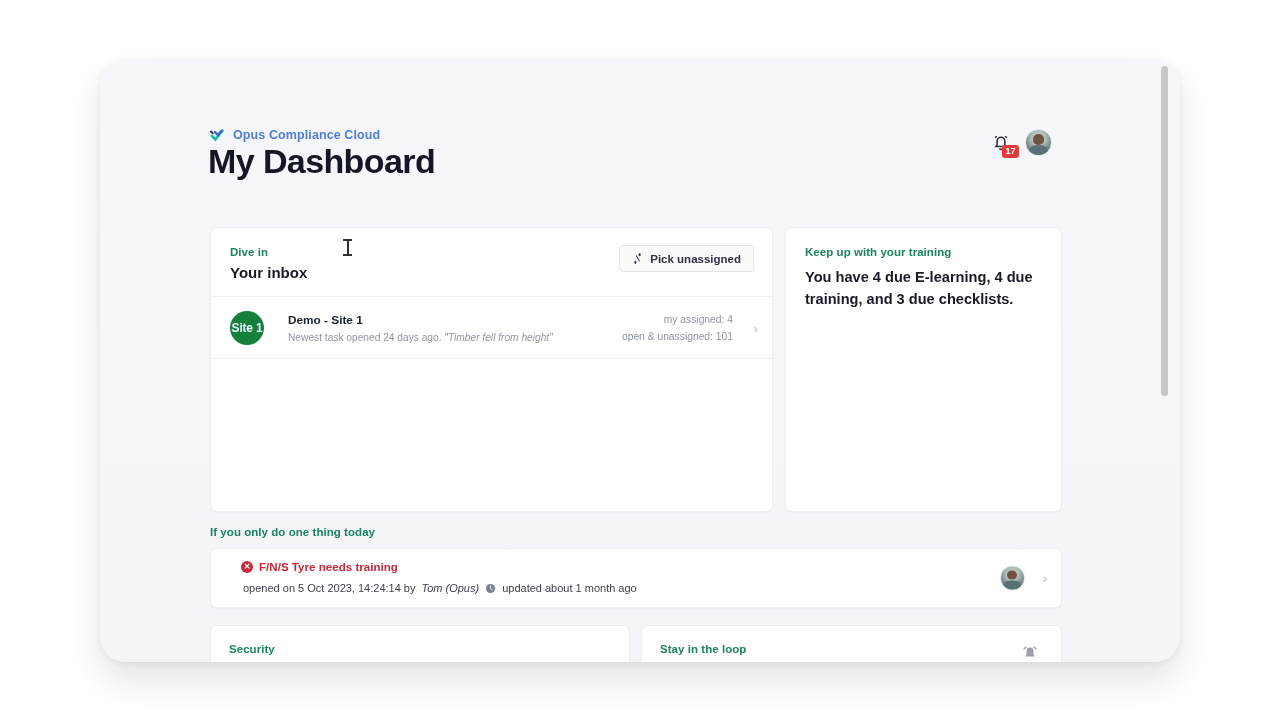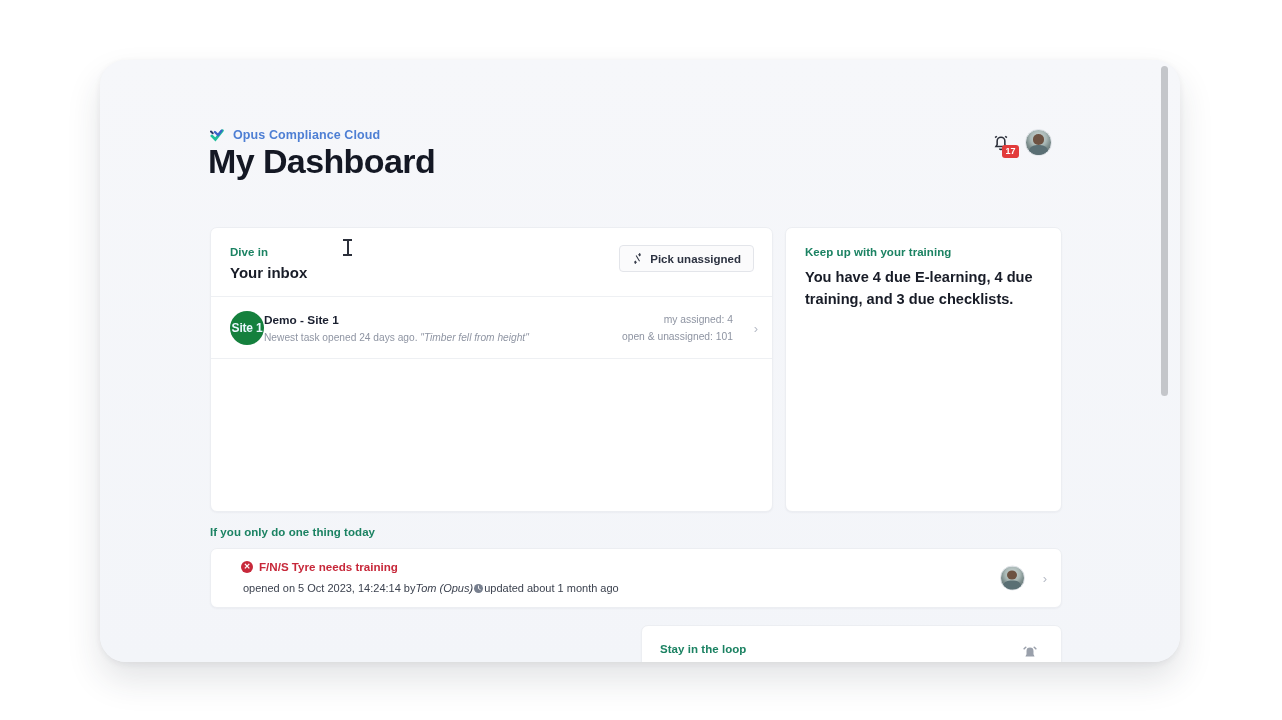--- a/index.html
+++ b/index.html
@@ -134,21 +134,21 @@
     border-bottom: 1px solid #eef0f3;
     cursor: pointer;
   }
   .site-badge {
     width: 34px; height: 34px; border-radius: 50%;
     background: #2da3e8; color: #eaf7ff;
     font-size: 12px; font-weight: 600;
     display: flex; align-items: center; justify-content: center;
     flex: 0 0 auto; letter-spacing: -0.2px;
   }
-  .site-texts { margin-left: 0; }
+  .site-texts { margin-left: 24px; }
   .site-name { font-size: 11.8px; font-weight: 700; color: #1b2030; }
   .site-sub { margin-top: 5px; font-size: 10.2px; color: #8f95a3; }
   .site-sub i { font-style: italic; }
   .site-counts {
     margin-left: auto; text-align: right; padding-right: 20px;
   }
   .count-line { font-size: 10.3px; color: #8e94a2; }
   .count-line + .count-line { margin-top: 6px; }
   .chev {
     position:absolute; right: 14px; top: 50%; transform: translateY(-50%);
@@ -193,21 +193,21 @@
   .task-title {
     font-size: 11.6px; font-weight: 700; color: #c7283a;
   }
   .x-icon {
     width: 12px; height: 12px; border-radius: 50%;
     background: #c7283a; color: #fff; flex: 0 0 auto;
     font-size: 8px; line-height: 12px; text-align: center; font-weight: 700;
   }
   .task-meta {
     margin-top: 9px; margin-left: 2px;
-    display: flex; align-items: center; 
+    display: flex; align-items: center; gap: 6px;
     font-size: 11px; color: #3c424f;
   }
   .task-meta i { font-style: italic; }
   .clock-icon { width: 11px; height: 11px; display:inline-block; }
   .onething-right {
     position: absolute; right: 14px; top: 50%; transform: translateY(-50%);
     display: flex; align-items: center; gap: 18px;
   }
 
   .bottom-card-body { padding: 17px 18px 0 18px; position: relative; height: 100%; }
@@ -309,20 +309,25 @@
               </svg>
               <span>updated about 1 month ago</span>
             </div>
             <div class="onething-right">
               <div class="avatar"></div>
               <span class="chev" style="position:static;transform:none;">›</span>
             </div>
           </div>
         </div>
 
+        <div class="card card-security">
+          <div class="bottom-card-body">
+            <div class="eyebrow" style="color: rgb(27, 130, 98);">Security</div>
+          </div>
+        </div>
 
         <div class="card card-loop">
           <div class="bottom-card-body">
             <div class="eyebrow" style="color: rgb(27, 130, 98);">Stay in the loop</div>
             <svg class="loop-bell" viewBox="0 0 24 24">
               <path d="M7 18h10l-1.2-2.4V12a3.8 3.8 0 0 0-7.6 0v3.6L7 18z" fill="#9aa0ab"></path>
               <path d="M5.6 9.6L7.4 7.9M18.4 9.6L16.6 7.9" stroke="#9aa0ab" stroke-width="1.7" fill="none" stroke-linecap="round"></path>
             </svg>
           </div>
         </div>

